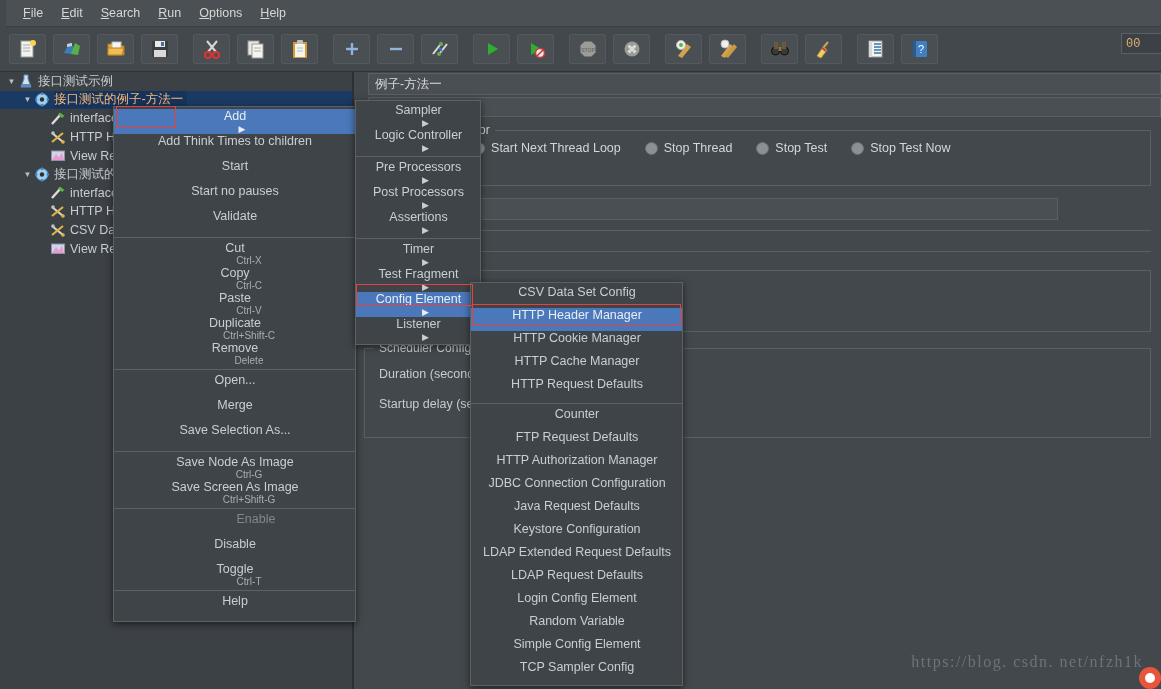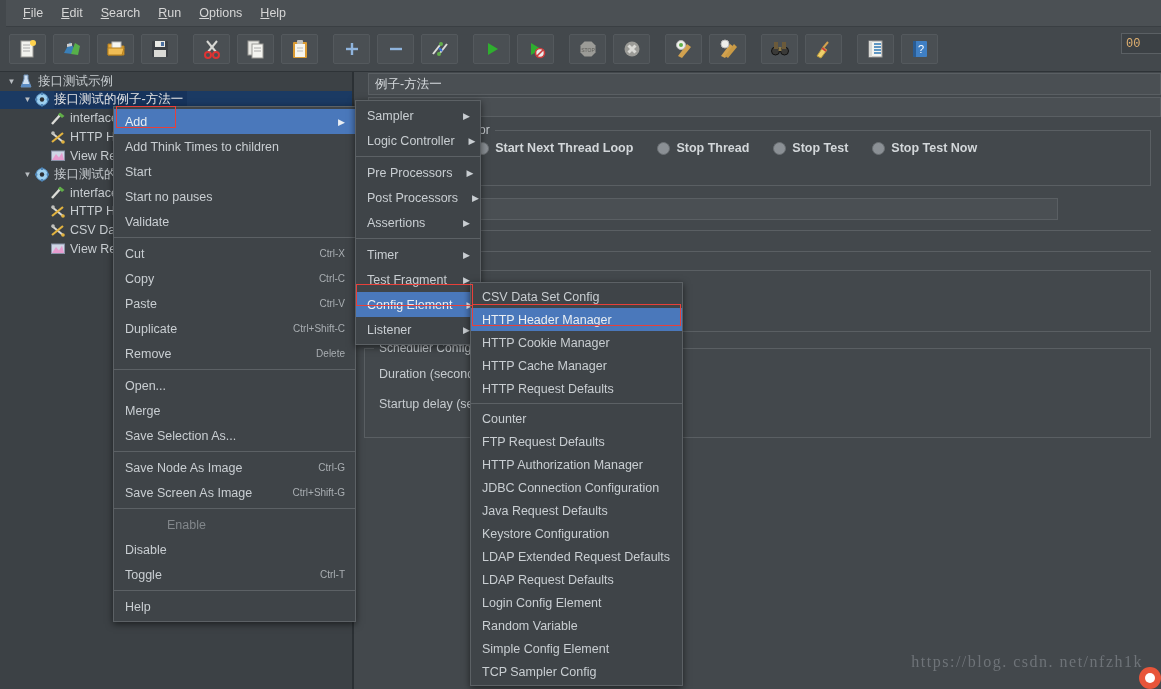--- a/index.html
+++ b/index.html
@@ -71,21 +71,21 @@
     border-right: 1px solid #2b3034;
     overflow: hidden;
   }
   .tnode {
     display: flex; align-items: center;
     height: 18.6px; white-space: nowrap;
     color: #c8cdd1; font-size: 12.5px;
     cursor: default;
   }
   .tnode.sel { background: #1b3a63; }
-  .tnode.sel .tlabel { background: #16335c; color: #e5e5e5; padding-right: 4px;}
+  .tnode.sel .tlabel { background: #16335c; color: #fdba74; padding-right: 4px;}
   .tw { width: 11px; display: inline-block; text-align: center; font-size: 8px; color: #b9bec2; }
   .ticon { width: 18px; height: 16px; display: inline-flex; align-items:center; justify-content:center; margin-right: 3px;}
   .tlabel { overflow: hidden; }
 
   
   #main {
     position: absolute; left: 354px; top: 72px; width: 807px; height: 617px;
     background: #43484c;
     overflow: hidden;
   }
@@ -104,21 +104,21 @@
     margin: 6px 10px 0 10px;
     border: 1px solid #5a5f63;
     position: relative;
     padding: 10px 0 6px 0;
   }
   .grp > .legend {
     position: absolute; top: -8px; left: 9px;
     background: #43484c; padding: 0 5px;
     color: #c6cbcf; font-size: 12px; white-space: nowrap;
   }
-  .radios { display: flex; align-items: center; gap: 8px; padding-left: 14px; font-weight: bold; }
+  .radios { display: flex; align-items: center; gap: 8px; padding-left: 14px; }
   .radio { display: flex; align-items: center; gap: 6px; color: #d3d7da; font-size: 12.5px; white-space: nowrap; margin-right: 16px;}
   .rdot { width: 13px; height: 13px; border-radius: 50%; background: #8b9095; border: 1px solid #6b7074; display: inline-block; position: relative; }
   .rdot.on::after { content:''; position: absolute; left: 3.5px; top: 3.5px; width: 4px; height: 4px; border-radius: 50%; background: #232729; }
   .cbx { width: 13px; height: 13px; background: #8b9095; border: 1px solid #6b7074; display: inline-block; }
   .chkrow { display: flex; align-items: center; gap: 8px; color: #bef264; font-size: 12.5px; padding: 4px 0 4px 16px; }
   .hline { height: 1px; background: #5a5f63; }
 
   
   .menu {
     position: absolute;
@@ -127,20 +127,21 @@
     box-shadow: 0 2px 7px rgba(0,0,0,.55);
     padding: 2px 0;
     z-index: 50;
   }
   .menu .item {
     display: flex; align-items: center;
     height: 25px; padding: 0 10px 0 11px;
     color: #c9ced2; font-size: 12.5px;
     white-space: nowrap; cursor: default;
     position: relative;
+    flex-direction: column;
   }
   .menu .item .lbl { flex: 1; }
   .menu .item .accel { color: #a9aeb2; font-size: 10px; padding-left: 28px; }
   .menu .item .arrow { color: #c9ced2; font-size: 9px; padding-left: 14px; }
   .menu .item.hl { background: #4a78bb; color: #e9eef3; }
   .menu .item.hl .arrow { color: #e9eef3; }
   .menu .item.dis { color: #82878b; margin-left: 42px; }
   .menu .sep { height: 1px; background: #5c6165; margin: 3px 0; }
 
   #menu-context { left: 113px; top: 106px; width: 243px; }

